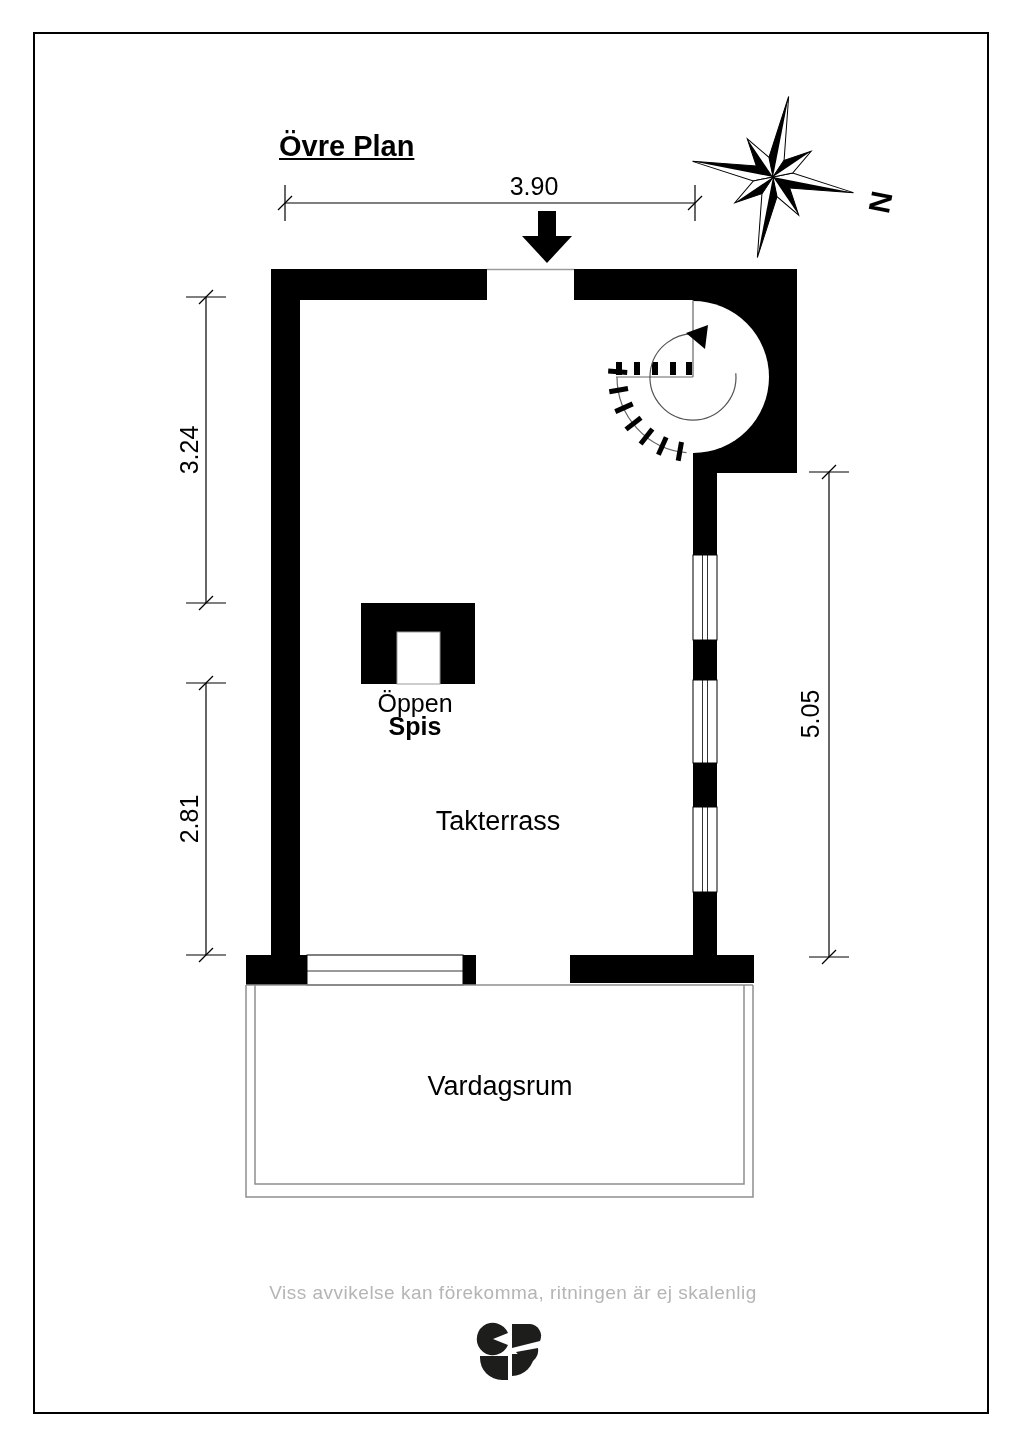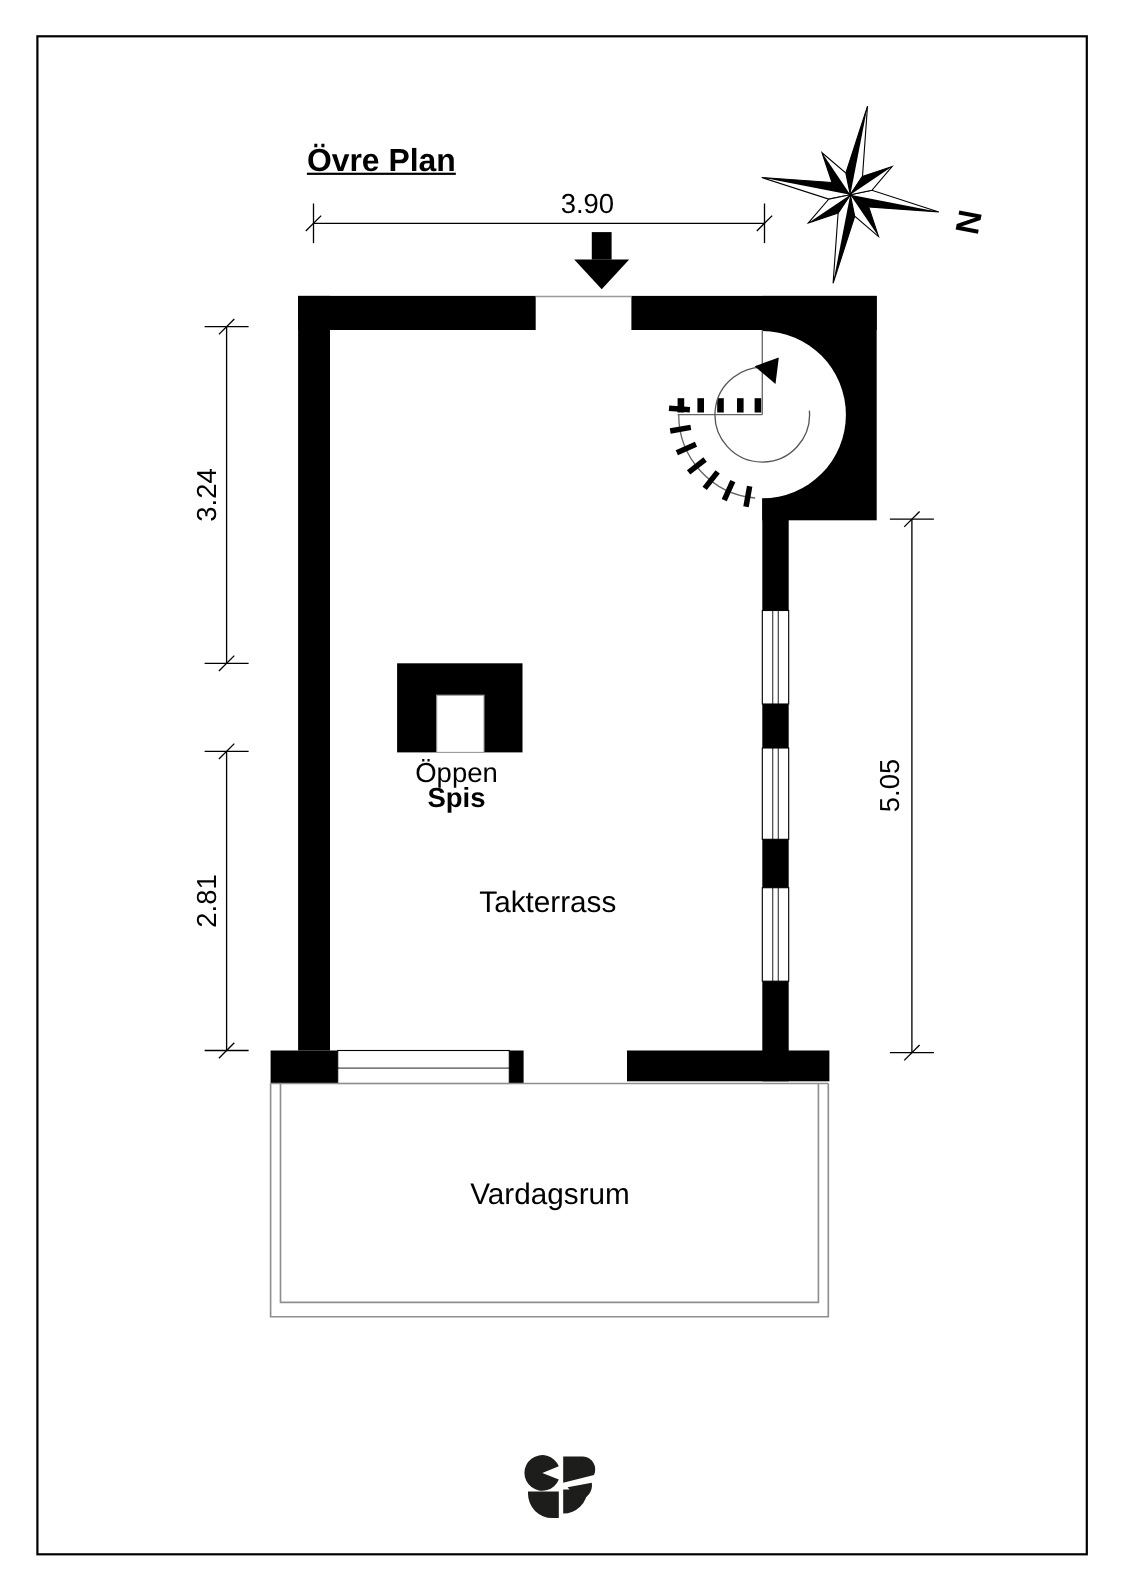--- a/index.html
+++ b/index.html
@@ -173,13 +173,14 @@
   <div class="lbl dim rot" style="left:189px;top:450px;">3.24</div>
   <div class="lbl dim rot" style="left:189px;top:819px;">2.81</div>
   <div class="lbl dim rot" style="left:810px;top:714px;">5.05</div>
 
   <div class="lbl fire" style="left:415px;top:703px;">Öppen</div>
   <div class="lbl fire" style="left:415px;top:726px;font-weight:bold;">Spis</div>
 
   <div class="lbl room" style="left:498px;top:821px;">Takterrass</div>
   <div class="lbl room" style="left:500px;top:1086px;">Vardagsrum</div>
 
+  <div class="lbl disc" style="left:513px;top:1293px;">Viss avvikelse kan förekomma, ritningen är ej skalenlig</div>
 </div>
 
 </body></html>

